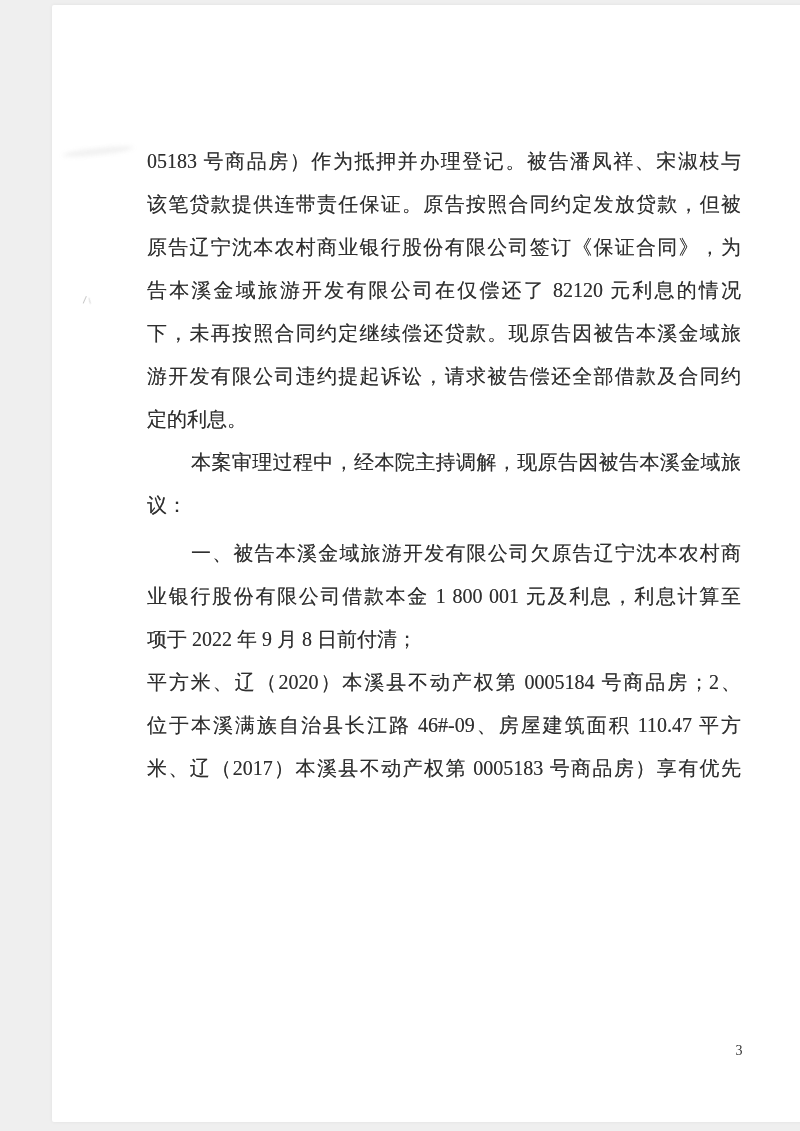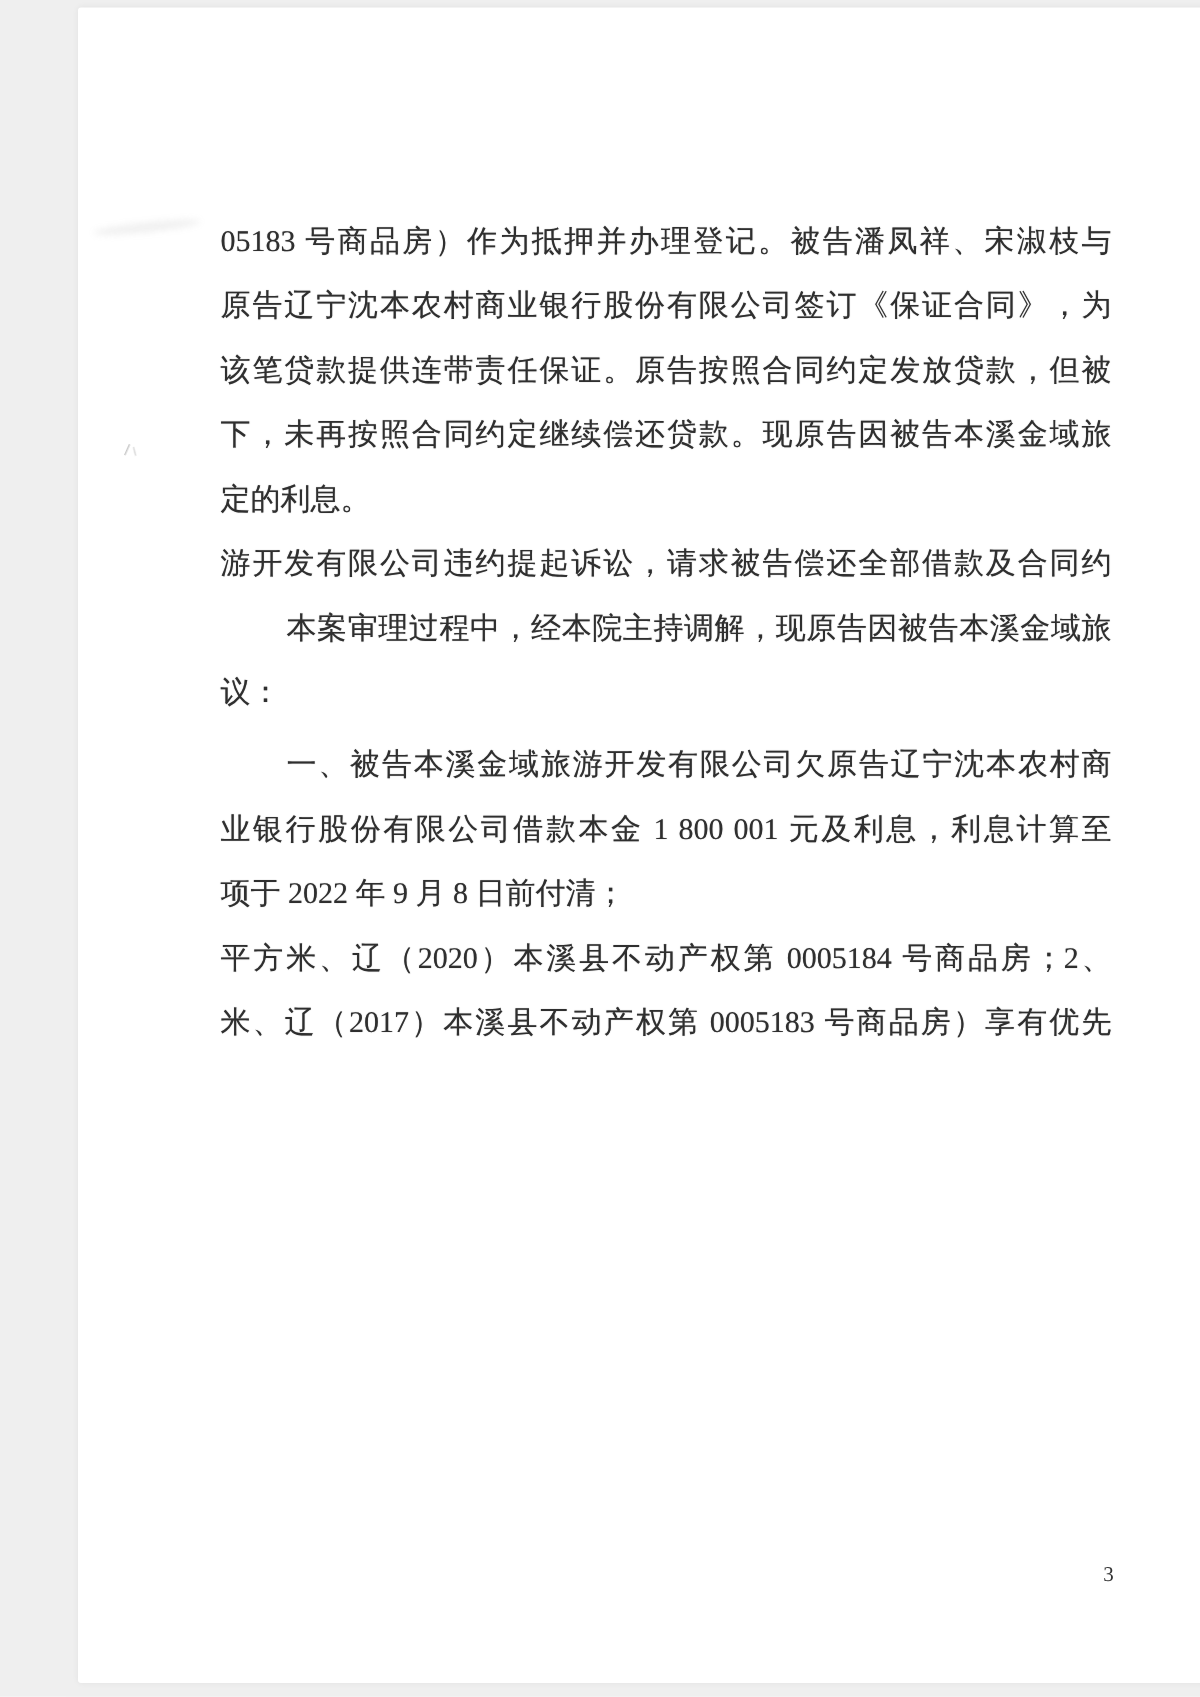--- a/index.html
+++ b/index.html
@@ -117,30 +117,32 @@
 
 <div class="canvas">
   <div class="page">
 
     <div class="artifact streak"></div>
     <div class="artifact tick"></div>
     <div class="artifact edge-smudge"></div>
 
     <div class="content">
       <div class="ln">05183 号商品房）作为抵押并办理登记。被告潘凤祥、宋淑枝与</div>
+      <div class="ln">该笔贷款提供连带责任保证。原告按照合同约定发放贷款，但被</div>
       <div class="ln">原告辽宁沈本农村商业银行股份有限公司签订《保证合同》，为</div>
-      <div class="ln">该笔贷款提供连带责任保证。原告按照合同约定发放贷款，但被</div>
+      <div class="ln">告本溪金域旅游开发有限公司在仅偿还了 82120 元利息的情况</div>
       <div class="ln">下，未再按照合同约定继续偿还贷款。现原告因被告本溪金域旅</div>
+      <div class="ln">游开发有限公司违约提起诉讼，请求被告偿还全部借款及合同约</div>
       <div class="ln short">定的利息。</div>
-      <div class="ln">游开发有限公司违约提起诉讼，请求被告偿还全部借款及合同约</div>
       <div class="ln ind">本案审理过程中，经本院主持调解，现原告因被告本溪金域旅</div>
       <div class="ln short">议：</div>
       <div class="ln ind gap">一、被告本溪金域旅游开发有限公司欠原告辽宁沈本农村商</div>
       <div class="ln">业银行股份有限公司借款本金 1 800 001 元及利息，利息计算至</div>
       <div class="ln short">项于 2022 年 9 月 8 日前付清；</div>
       <div class="ln">平方米、辽（2020）本溪县不动产权第 0005184 号商品房；2、</div>
+      <div class="ln">位于本溪满族自治县长江路 46#-09、房屋建筑面积 110.47 平方</div>
       <div class="ln">米、辽（2017）本溪县不动产权第 0005183 号商品房）享有优先</div>
     </div>
 
     <div class="pagenum">3</div>
 
   </div>
 </div>
 
 </body></html>

